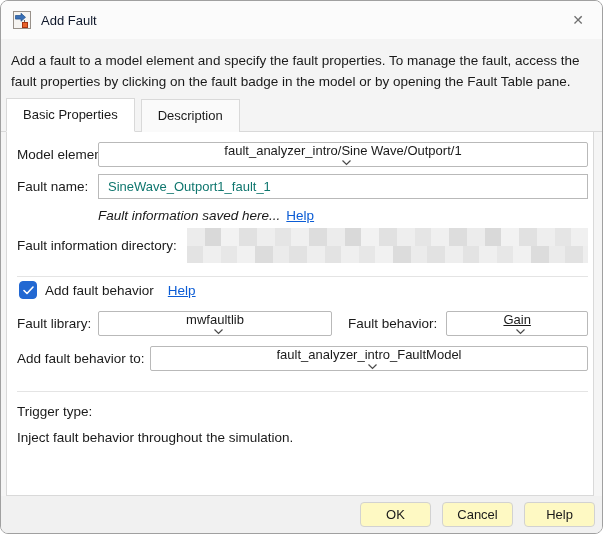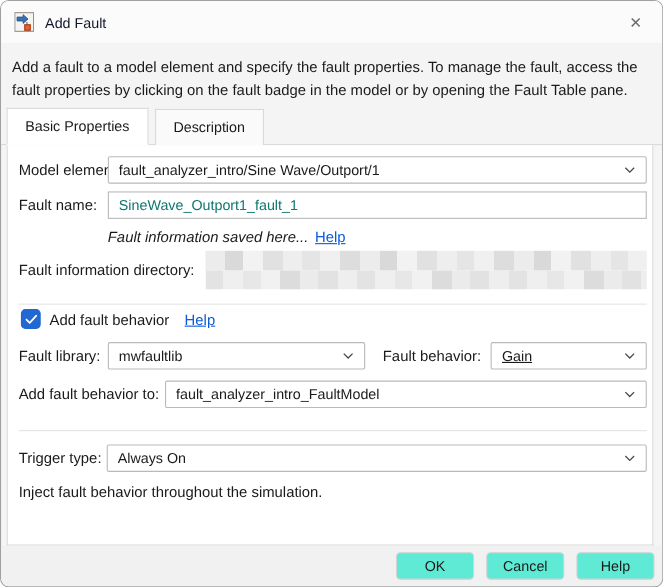--- a/index.html
+++ b/index.html
@@ -73,20 +73,21 @@
 
   .row { display: flex; align-items: center; }
   .label { font-size: 13.5px; color: #1a1a1a; white-space: nowrap; }
 
   .combo {
     height: 25px; background: #ffffff;
     border: 1px solid #b9b9b9; border-radius: 2px;
     display: flex; align-items: center; justify-content: space-between;
     padding: 0 9px; font-size: 13px; color: #1a1a1a;
     overflow: hidden;
+    flex-direction: column;
   }
   .combo .combo-value { white-space: nowrap; overflow: hidden; }
   .chevron { flex: 0 0 auto; margin-left: 6px; display: flex; }
 
   .textinput {
     height: 25px; background: #ffffff;
     border: 1px solid #b9b9b9; border-radius: 0;
     padding: 0 9px; font-size: 13px; color: #0f766e;
     font-family: "Liberation Sans", sans-serif;
     outline: none; width: 100%;
@@ -122,21 +123,21 @@
   .checkbox.checked { background: #2268d2; border: 1px solid #2268d2; }
 
   
   .footer {
     height: 37px; background: #f1f1f1; flex: 0 0 auto;
     display: flex; align-items: center; justify-content: flex-end;
     gap: 11px; padding-right: 7px;
   }
   .btn {
     min-width: 71px; height: 25px;
-    background: #5eead4; border: 1px solid #d2d2d2; border-radius: 4px;
+    background: #fef9c3; border: 1px solid #d2d2d2; border-radius: 4px;
     font-size: 13px; color: #1a1a1a;
     font-family: "Liberation Sans", sans-serif;
     display: inline-flex; align-items: center; justify-content: center;
   }
 </style>
 </head>
 <body>
 
 <div class="dialog">
 
@@ -232,28 +233,20 @@
               <path d="M1.5 1.5 L5.5 5.5 L9.5 1.5" fill="none" stroke="#4a4a4a" stroke-width="1.2"></path>
             </svg>
         </span>
       </div>
     </div>
 
     <hr class="separator" style="margin: 20px 0 0 5px;">
 
     <div class="row" style="margin-top: 12px;">
       <span class="label" style="width: 85px; padding-left: 5px;">Trigger type:</span>
-      <div class="combo" style="flex: 1;">
-        <span class="combo-value">Always On</span>
-        <span class="chevron">
-          <svg width="11" height="7" viewBox="0 0 11 7">
-              <path d="M1.5 1.5 L5.5 5.5 L9.5 1.5" fill="none" stroke="#4a4a4a" stroke-width="1.2"></path>
-            </svg>
-        </span>
-      </div>
     </div>
 
     <div class="label" style="margin-top: 11px; padding-left: 5px;">Inject fault behavior throughout the simulation.</div>
 
   </div>
 
   <div class="footer">
     <button class="btn">OK</button>
     <button class="btn">Cancel</button>
     <button class="btn">Help</button>

